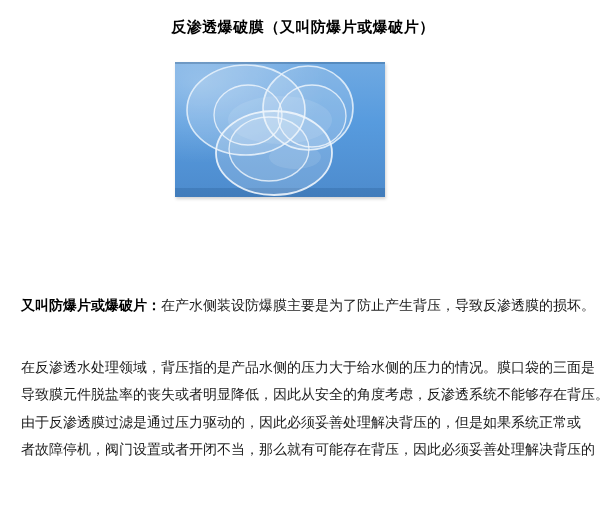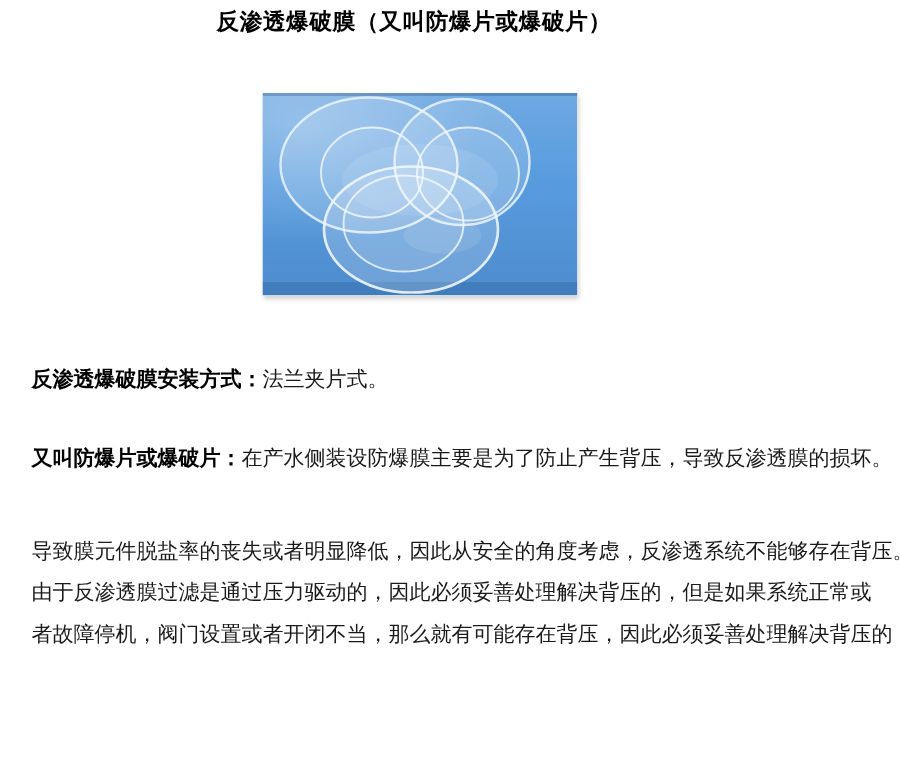--- a/index.html
+++ b/index.html
@@ -6,28 +6,29 @@
   body { font-family: "Liberation Sans", sans-serif; color: #1a1a1a; }
   .page {
     position: relative;
     width: 600px;
     height: 521px;
     background: #ffffff;
     overflow: hidden;
   }
   .doc-title {
     position: absolute;
-    top: 5px;
+    top: 18px;
     left: 0;
     width: 552px;
     text-align: center;
     font-size: 15px;
     font-weight: 700;
     letter-spacing: 0.5px;
     color: #000000;
+    padding-left: 27px;
   }
   .photo-wrap {
     position: absolute;
     left: 175px;
     top: 62px;
     width: 210px;
     height: 135px;
     box-shadow: 1px 2px 3px rgba(0,0,0,0.18);
     line-height: 0;
   }
@@ -82,27 +83,25 @@
       <ellipse cx="133" cy="46" rx="45" ry="42" fill="rgba(255,255,255,0.16)" stroke="#eaf3fb" stroke-width="1.6" stroke-opacity="0.85"></ellipse>
       <ellipse cx="73" cy="53" rx="34" ry="30" fill="rgba(255,255,255,0.10)" stroke="#f2f8fd" stroke-width="1.3" stroke-opacity="0.8"></ellipse>
       <ellipse cx="137" cy="54" rx="34" ry="31" fill="rgba(255,255,255,0.10)" stroke="#f2f8fd" stroke-width="1.3" stroke-opacity="0.8"></ellipse>
       <ellipse cx="99" cy="91" rx="58" ry="42" fill="rgba(255,255,255,0.18)" stroke="#eef5fc" stroke-width="1.8" stroke-opacity="0.9"></ellipse>
       <ellipse cx="94" cy="87" rx="40" ry="32" fill="rgba(255,255,255,0.10)" stroke="#f2f8fd" stroke-width="1.3" stroke-opacity="0.8"></ellipse>
       <ellipse cx="105" cy="58" rx="52" ry="24" fill="rgba(255,255,255,0.10)"></ellipse>
       <ellipse cx="120" cy="95" rx="26" ry="12" fill="rgba(255,255,255,0.10)"></ellipse>
     </svg>
   </div>
 
-  <div class="para-line" style="top:244px;">
-    <span class="para-lead">反渗透爆破膜安装方式：</span><span>法兰夹片式。</span>
-  </div>
 
   <div class="para-line" style="top:297px;">
     <span class="para-lead">又叫防爆片或爆破片：</span><span>在产水侧装设防爆膜主要是为了防止产生背压，导致反渗透膜的损坏。</span>
   </div>
 
   <div class="body-para">
+    <div class="line">在反渗透水处理领域，背压指的是产品水侧的压力大于给水侧的压力的情况。膜口袋的三面是</div>
     <div class="line">导致膜元件脱盐率的丧失或者明显降低，因此从安全的角度考虑，反渗透系统不能够存在背压。</div>
     <div class="line">由于反渗透膜过滤是通过压力驱动的，因此必须妥善处理解决背压的，但是如果系统正常或</div>
     <div class="line">者故障停机，阀门设置或者开闭不当，那么就有可能存在背压，因此必须妥善处理解决背压的</div>
   </div>
 
 </div>
 
 </body></html>

